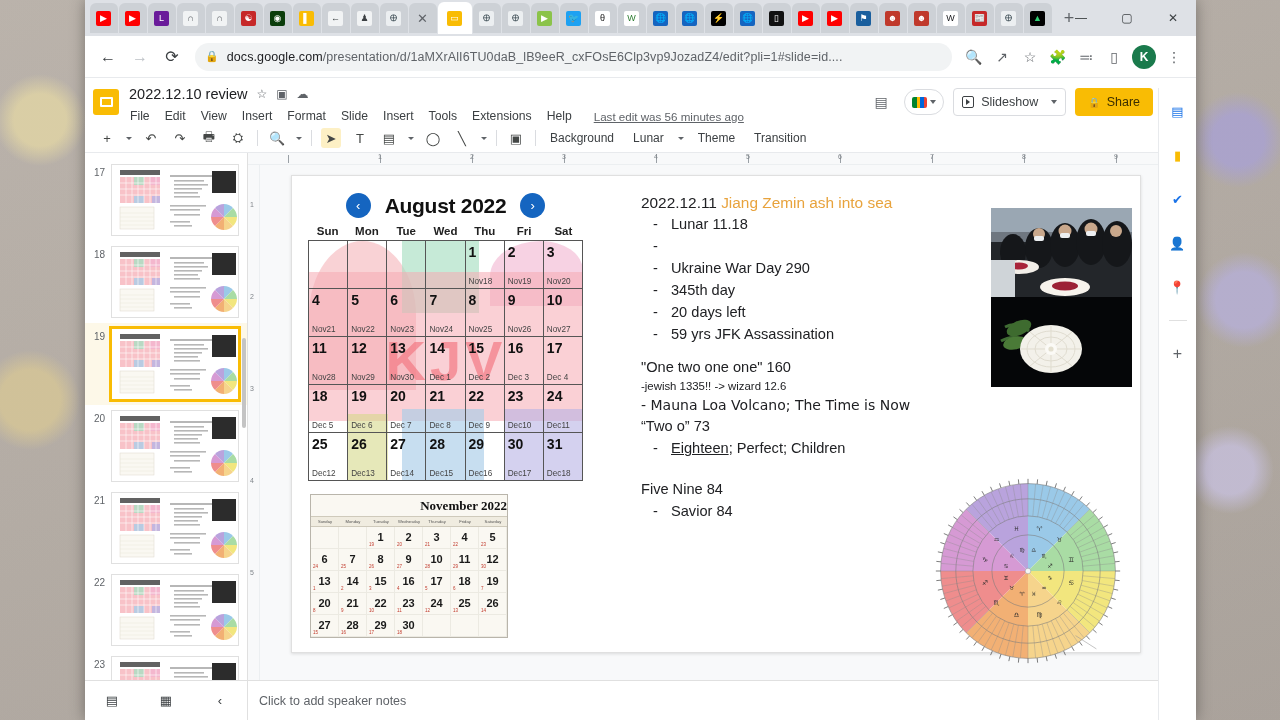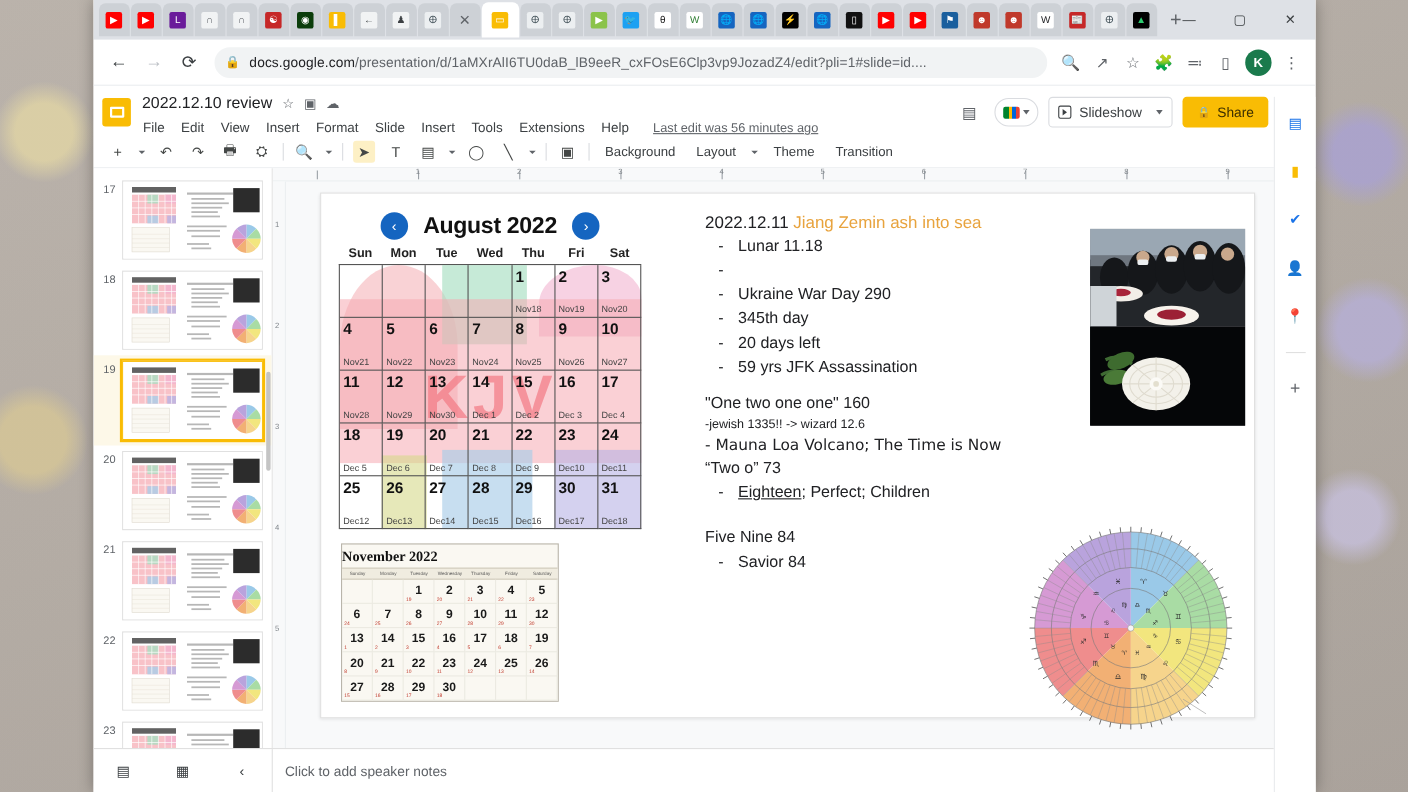--- a/index.html
+++ b/index.html
@@ -153,21 +153,21 @@
   .cal-title{font-size:21px;font-weight:bold;color:#111;letter-spacing:-.3px;}
   .dowrow{display:flex;}
   .dowrow div{flex:1;text-align:center;font-size:11.5px;font-weight:bold;color:#222;padding-bottom:3px;}
   .calgrid{display:grid;grid-template-columns:repeat(7,1fr);border-top:1.4px solid #555;border-left:1.4px solid #555;position:relative;}
   .calcell{border-right:1.4px solid #555;border-bottom:1.4px solid #555;height:48px;position:relative;padding:2px 0 0 3px;}
   .calcell .dnum{font-size:14px;font-weight:bold;color:#111;}
   .calcell .sub{position:absolute;bottom:2px;left:3px;font-size:8.2px;color:#444;}
   .ovl{position:absolute;pointer-events:none;}
   .novcal{position:absolute;left:18px;top:318px;width:198px;background:#faf8f2;
     border:1px solid #b9b5ab;}
-  .novcal .nt{text-align:left;font-size:13px;font-weight:bold;color:#111;padding:3px 0 2px;
+  .novcal .nt{text-align:right;font-size:13px;font-weight:bold;color:#111;padding:3px 0 2px;
     font-family:"Liberation Serif",serif;}
   .novhead{display:flex;background:#f0ece0;border-top:1px solid #cfcabb;border-bottom:1px solid #cfcabb;}
   .novhead div{flex:1;text-align:center;font-size:4.2px;color:#555;padding:2px 0;}
   .novgrid{display:grid;grid-template-columns:repeat(7,1fr);}
   .novcell{height:22px;border-right:1px solid #eceae2;border-bottom:1px solid #eceae2;
     position:relative;text-align:center;}
   .novcell .n{font-size:11px;font-weight:bold;color:#1a1a1a;line-height:21px;}
   .novcell .s{position:absolute;left:2px;bottom:1px;font-size:4.5px;color:#c0392b;}
   .txtcol{position:absolute;left:349px;top:18px;width:360px;color:#222;}
   .line1{font-size:15.4px;color:#202124;margin-bottom:1px;}
@@ -393,21 +393,21 @@
         <span class="tb">▤</span>
         <span class="tb-caret"></span>
         <span class="tb">◯</span>
         <span class="tb">╲</span>
         <span class="tb-caret"></span>
         <span class="tb-sep"></span>
         <span class="tb">▣</span>
       </div>
     <span class="tb-sep"></span>
     <span class="tb-txt">Background</span>
-    <span class="tb-txt">Layout</span>
+    <span class="tb-txt">Lunar</span>
     <span class="tb-caret"></span>
     <span class="tb-txt">Theme</span>
     <span class="tb-txt">Transition</span>
     <span class="tb-collapse">⌃</span>
   </div>
 
   <div class="gs-body">
 
     <div class="filmstrip">
       <div id="filmstrip-host">

